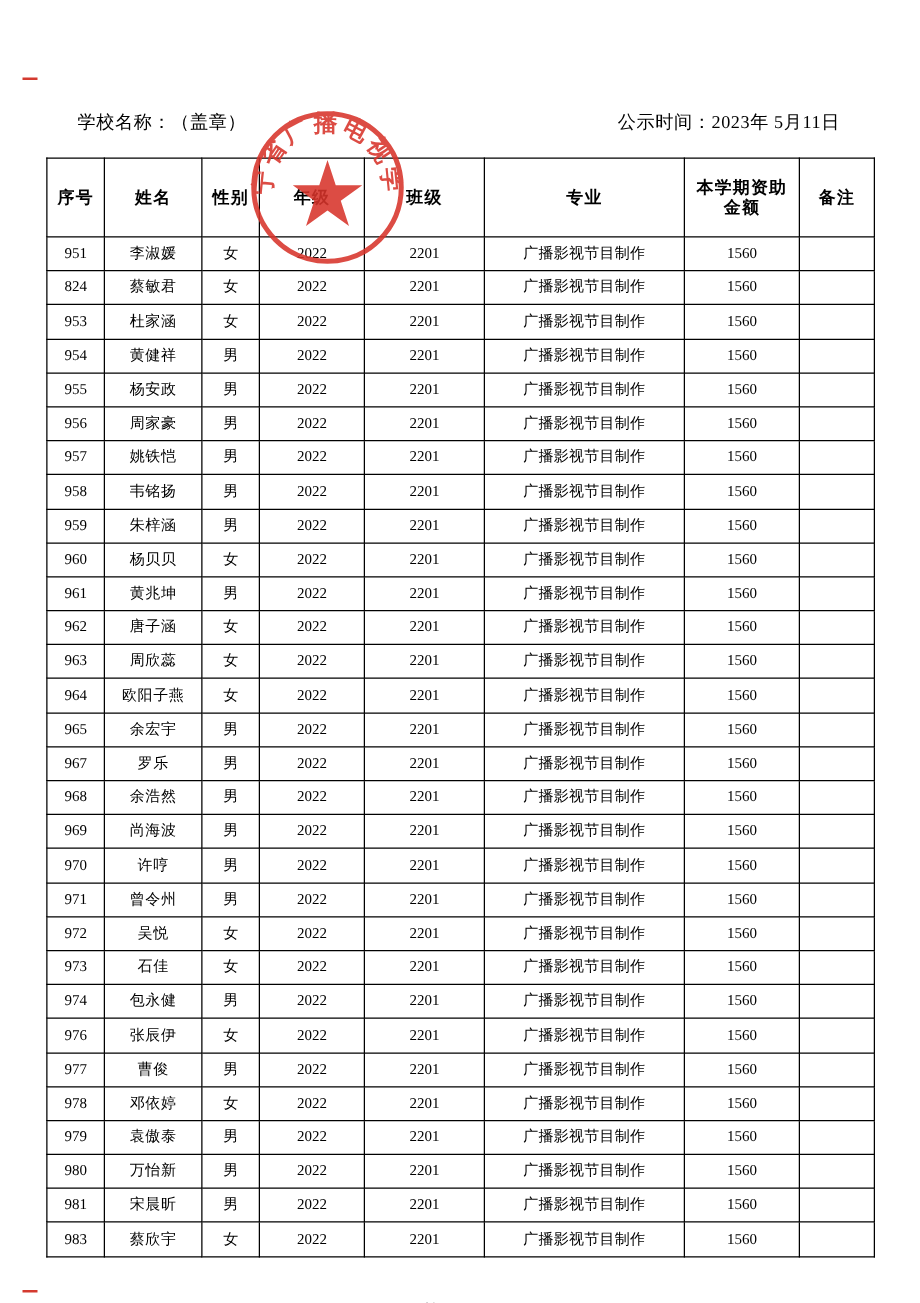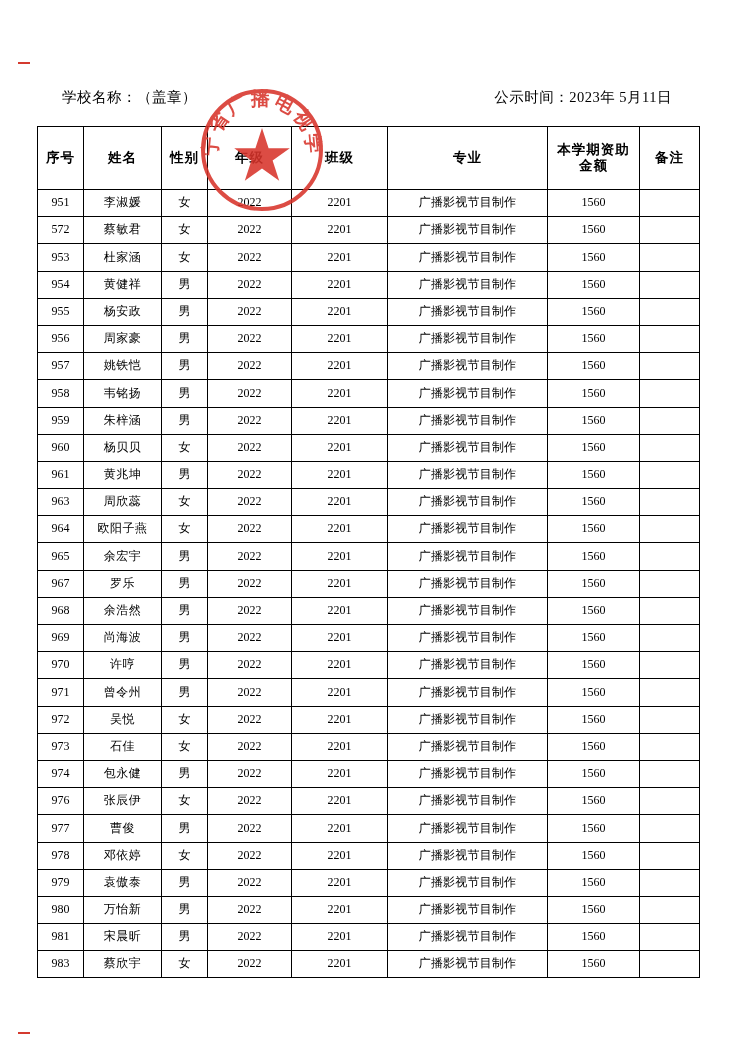--- a/index.html
+++ b/index.html
@@ -156,21 +156,21 @@
           <td class="seq">951</td>
           <td class="name">李淑媛</td>
           <td class="sex">女</td>
           <td class="grade">2022</td>
           <td class="cls">2201</td>
           <td class="major">广播影视节目制作</td>
           <td class="amount">1560</td>
           <td class="remark"></td>
         </tr>
         <tr>
-          <td class="seq">572</td>
+          <td class="seq">824</td>
           <td class="name">蔡敏君</td>
           <td class="sex">女</td>
           <td class="grade">2022</td>
           <td class="cls">2201</td>
           <td class="major">广播影视节目制作</td>
           <td class="amount">1560</td>
           <td class="remark"></td>
         </tr>
         <tr>
           <td class="seq">953</td>
@@ -249,20 +249,30 @@
           <td class="grade">2022</td>
           <td class="cls">2201</td>
           <td class="major">广播影视节目制作</td>
           <td class="amount">1560</td>
           <td class="remark"></td>
         </tr>
         <tr>
           <td class="seq">961</td>
           <td class="name">黄兆坤</td>
           <td class="sex">男</td>
+          <td class="grade">2022</td>
+          <td class="cls">2201</td>
+          <td class="major">广播影视节目制作</td>
+          <td class="amount">1560</td>
+          <td class="remark"></td>
+        </tr>
+        <tr>
+          <td class="seq">962</td>
+          <td class="name">唐子涵</td>
+          <td class="sex">女</td>
           <td class="grade">2022</td>
           <td class="cls">2201</td>
           <td class="major">广播影视节目制作</td>
           <td class="amount">1560</td>
           <td class="remark"></td>
         </tr>
         <tr>
           <td class="seq">963</td>
           <td class="name">周欣蕊</td>
           <td class="sex">女</td>

